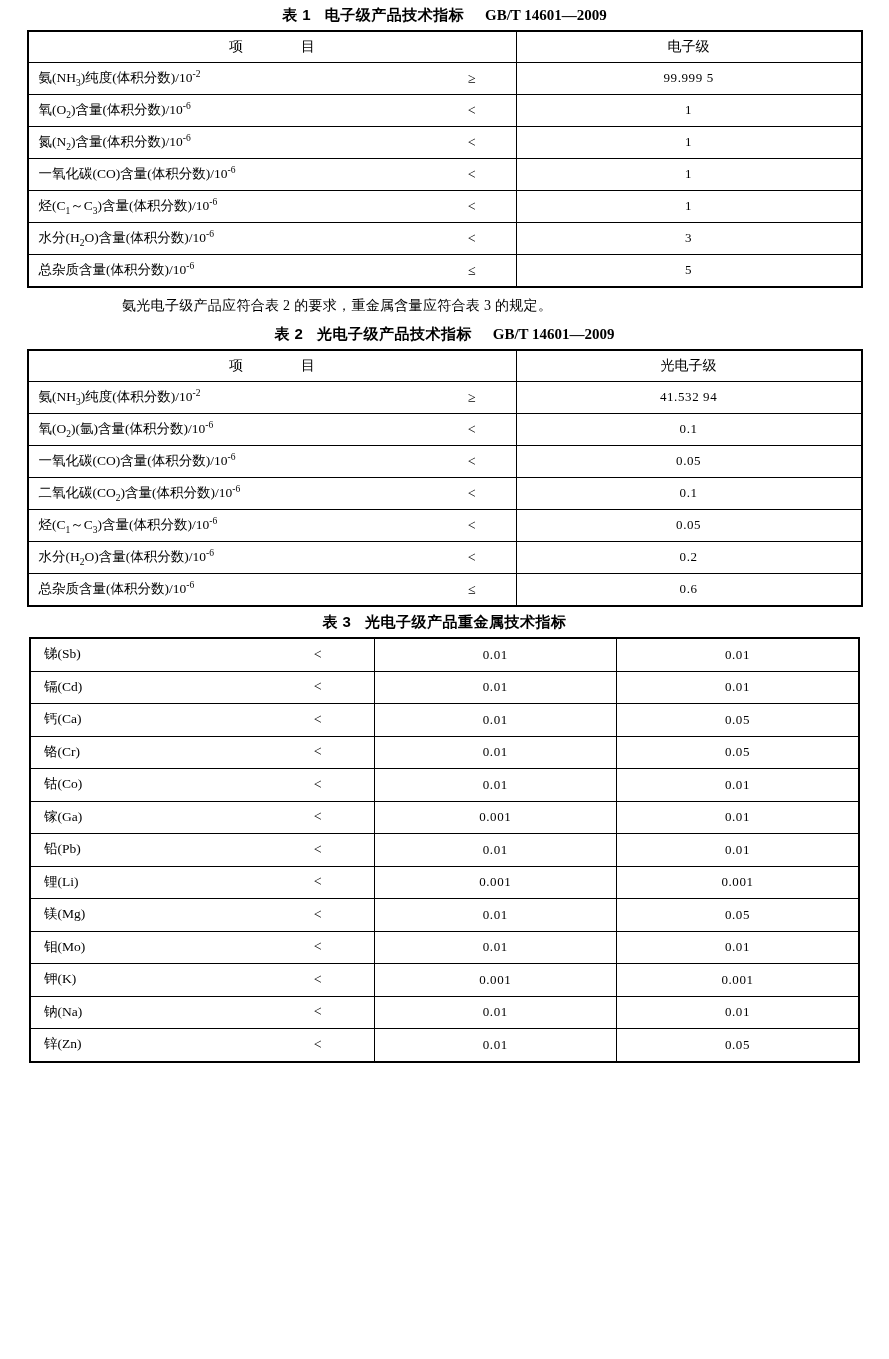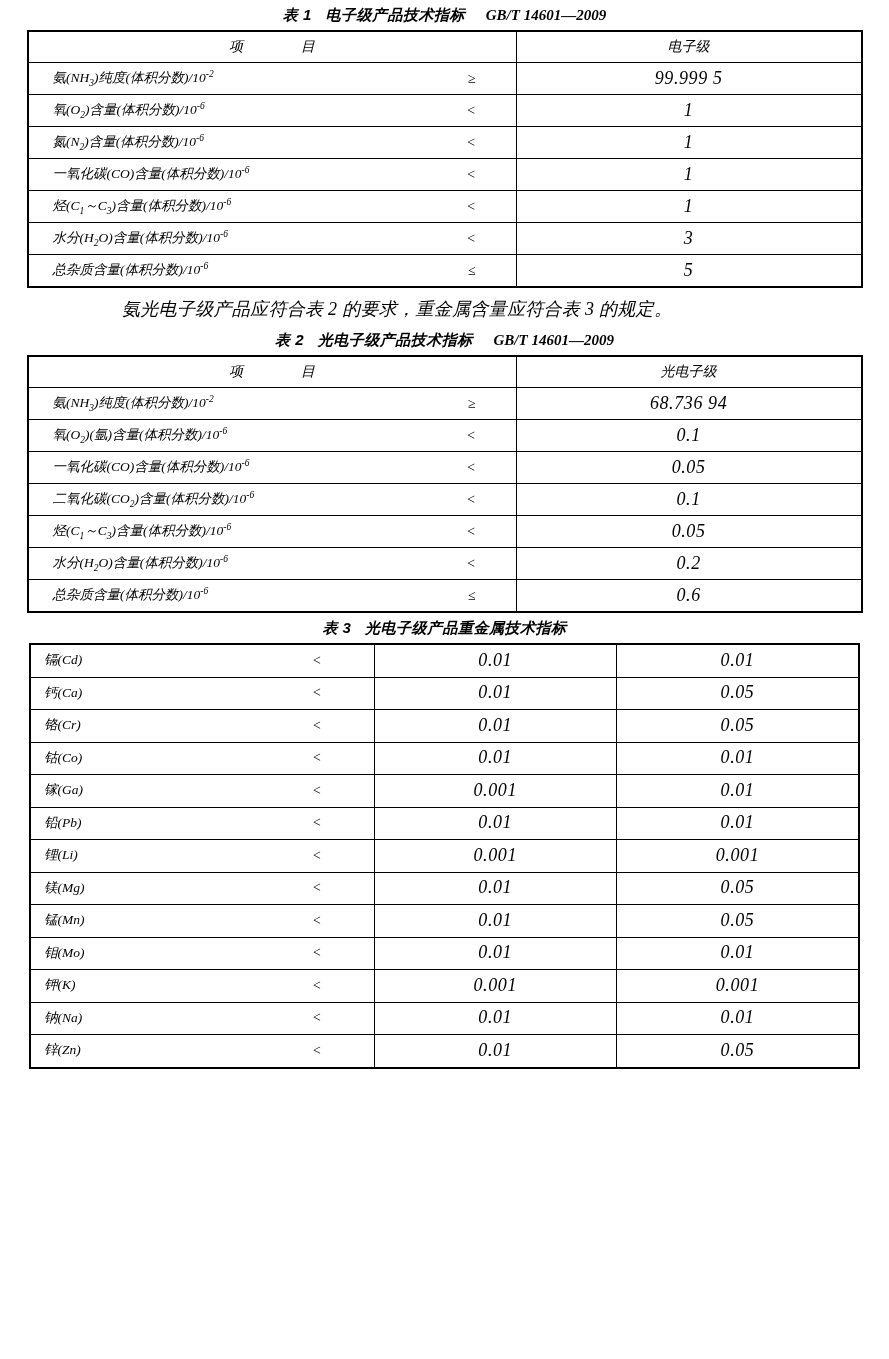--- a/index.html
+++ b/index.html
@@ -14,21 +14,20 @@
     color: #000;
     position: relative;
     overflow: hidden;
   }
   .page {
     width: 889px;
     height: 1359px;
     padding: 0;
     box-sizing: border-box;
     position: relative;
-    font-style: italic;
   }
   .tbl-caption {
     text-align: center;
     font-family: "Liberation Sans", "DejaVu Sans", sans-serif;
     font-weight: bold;
     font-size: 15px;
     letter-spacing: 0.5px;
     margin: 0;
     padding: 6px 0 5px 0;
   }
@@ -68,44 +67,44 @@
   .hdr .spaced {
     letter-spacing: 10px;
     padding-left: 10px;
   }
   .row td {
     height: 31px;
     vertical-align: middle;
   }
   .c-item {
     position: relative;
-    padding-left: 24px;
+    padding-left: 10px;
     text-align: left;
     font-size: 13.5px;
   }
   .c-item .sym {
     position: absolute;
     right: 40px;
     top: 50%;
     transform: translateY(-50%);
     font-size: 14px;
   }
   .c-val {
     text-align: center;
-    font-size: 18px;
+    font-size: 13px;
     letter-spacing: 0.6px;
   }
   sub, sup {
     font-size: 9.5px;
     line-height: 0;
   }
   .note {
     text-align: left;
     padding: 9px 0 4px 122px;
-    font-size: 18px;
+    font-size: 14px;
     letter-spacing: 0.3px;
   }
   .t3 .c-item .sym {
     right: 52px;
   }
   .t3 .c-item {
     padding-left: 13px;
   }
   .t3 .hdr td {
     height: 30px;
@@ -177,21 +176,21 @@
         <col style="width:58.6%">
         <col style="width:41.4%">
       </colgroup>
     <tbody>
       <tr class="hdr">
         <td><span class="spaced">项　　目</span></td>
         <td>光电子级</td>
       </tr>
       <tr class="row">
         <td class="c-item">氨(NH<sub>3</sub>)纯度(体积分数)/10<sup>-2</sup><span class="sym">≥</span></td>
-        <td class="c-val">68.736 94</td>
+        <td class="c-val">41.532 94</td>
       </tr>
       <tr class="row">
         <td class="c-item">氧(O<sub>2</sub>)(氩)含量(体积分数)/10<sup>-6</sup><span class="sym">&lt;</span></td>
         <td class="c-val">0.1</td>
       </tr>
       <tr class="row">
         <td class="c-item">一氧化碳(CO)含量(体积分数)/10<sup>-6</sup><span class="sym">&lt;</span></td>
         <td class="c-val">0.05</td>
       </tr>
       <tr class="row">
@@ -218,20 +217,25 @@
     <span style="display:inline-block;width:9px"></span><span>光电子级产品重金属技术指标</span>
   </div>
   <table class="t3">
     <colgroup>
         <col style="width:41.5%">
         <col style="width:29.25%">
         <col style="width:29.25%">
       </colgroup>
     <tbody>
       <tr class="row">
+          <td class="c-item"><span>锑(Sb)</span><span class="sym">&lt;</span></td>
+          <td class="c-val">0.01</td>
+          <td class="c-val">0.01</td>
+        </tr>
+      <tr class="row">
           <td class="c-item"><span>镉(Cd)</span><span class="sym">&lt;</span></td>
           <td class="c-val">0.01</td>
           <td class="c-val">0.01</td>
         </tr>
       <tr class="row">
           <td class="c-item"><span>钙(Ca)</span><span class="sym">&lt;</span></td>
           <td class="c-val">0.01</td>
           <td class="c-val">0.05</td>
         </tr>
       <tr class="row">
@@ -254,25 +258,20 @@
           <td class="c-val">0.01</td>
           <td class="c-val">0.01</td>
         </tr>
       <tr class="row">
           <td class="c-item"><span>锂(Li)</span><span class="sym">&lt;</span></td>
           <td class="c-val">0.001</td>
           <td class="c-val">0.001</td>
         </tr>
       <tr class="row">
           <td class="c-item"><span>镁(Mg)</span><span class="sym">&lt;</span></td>
-          <td class="c-val">0.01</td>
-          <td class="c-val">0.05</td>
-        </tr>
-      <tr class="row">
-          <td class="c-item"><span>锰(Mn)</span><span class="sym">&lt;</span></td>
           <td class="c-val">0.01</td>
           <td class="c-val">0.05</td>
         </tr>
       <tr class="row">
           <td class="c-item"><span>钼(Mo)</span><span class="sym">&lt;</span></td>
           <td class="c-val">0.01</td>
           <td class="c-val">0.01</td>
         </tr>
       <tr class="row">
           <td class="c-item"><span>钾(K)</span><span class="sym">&lt;</span></td>

